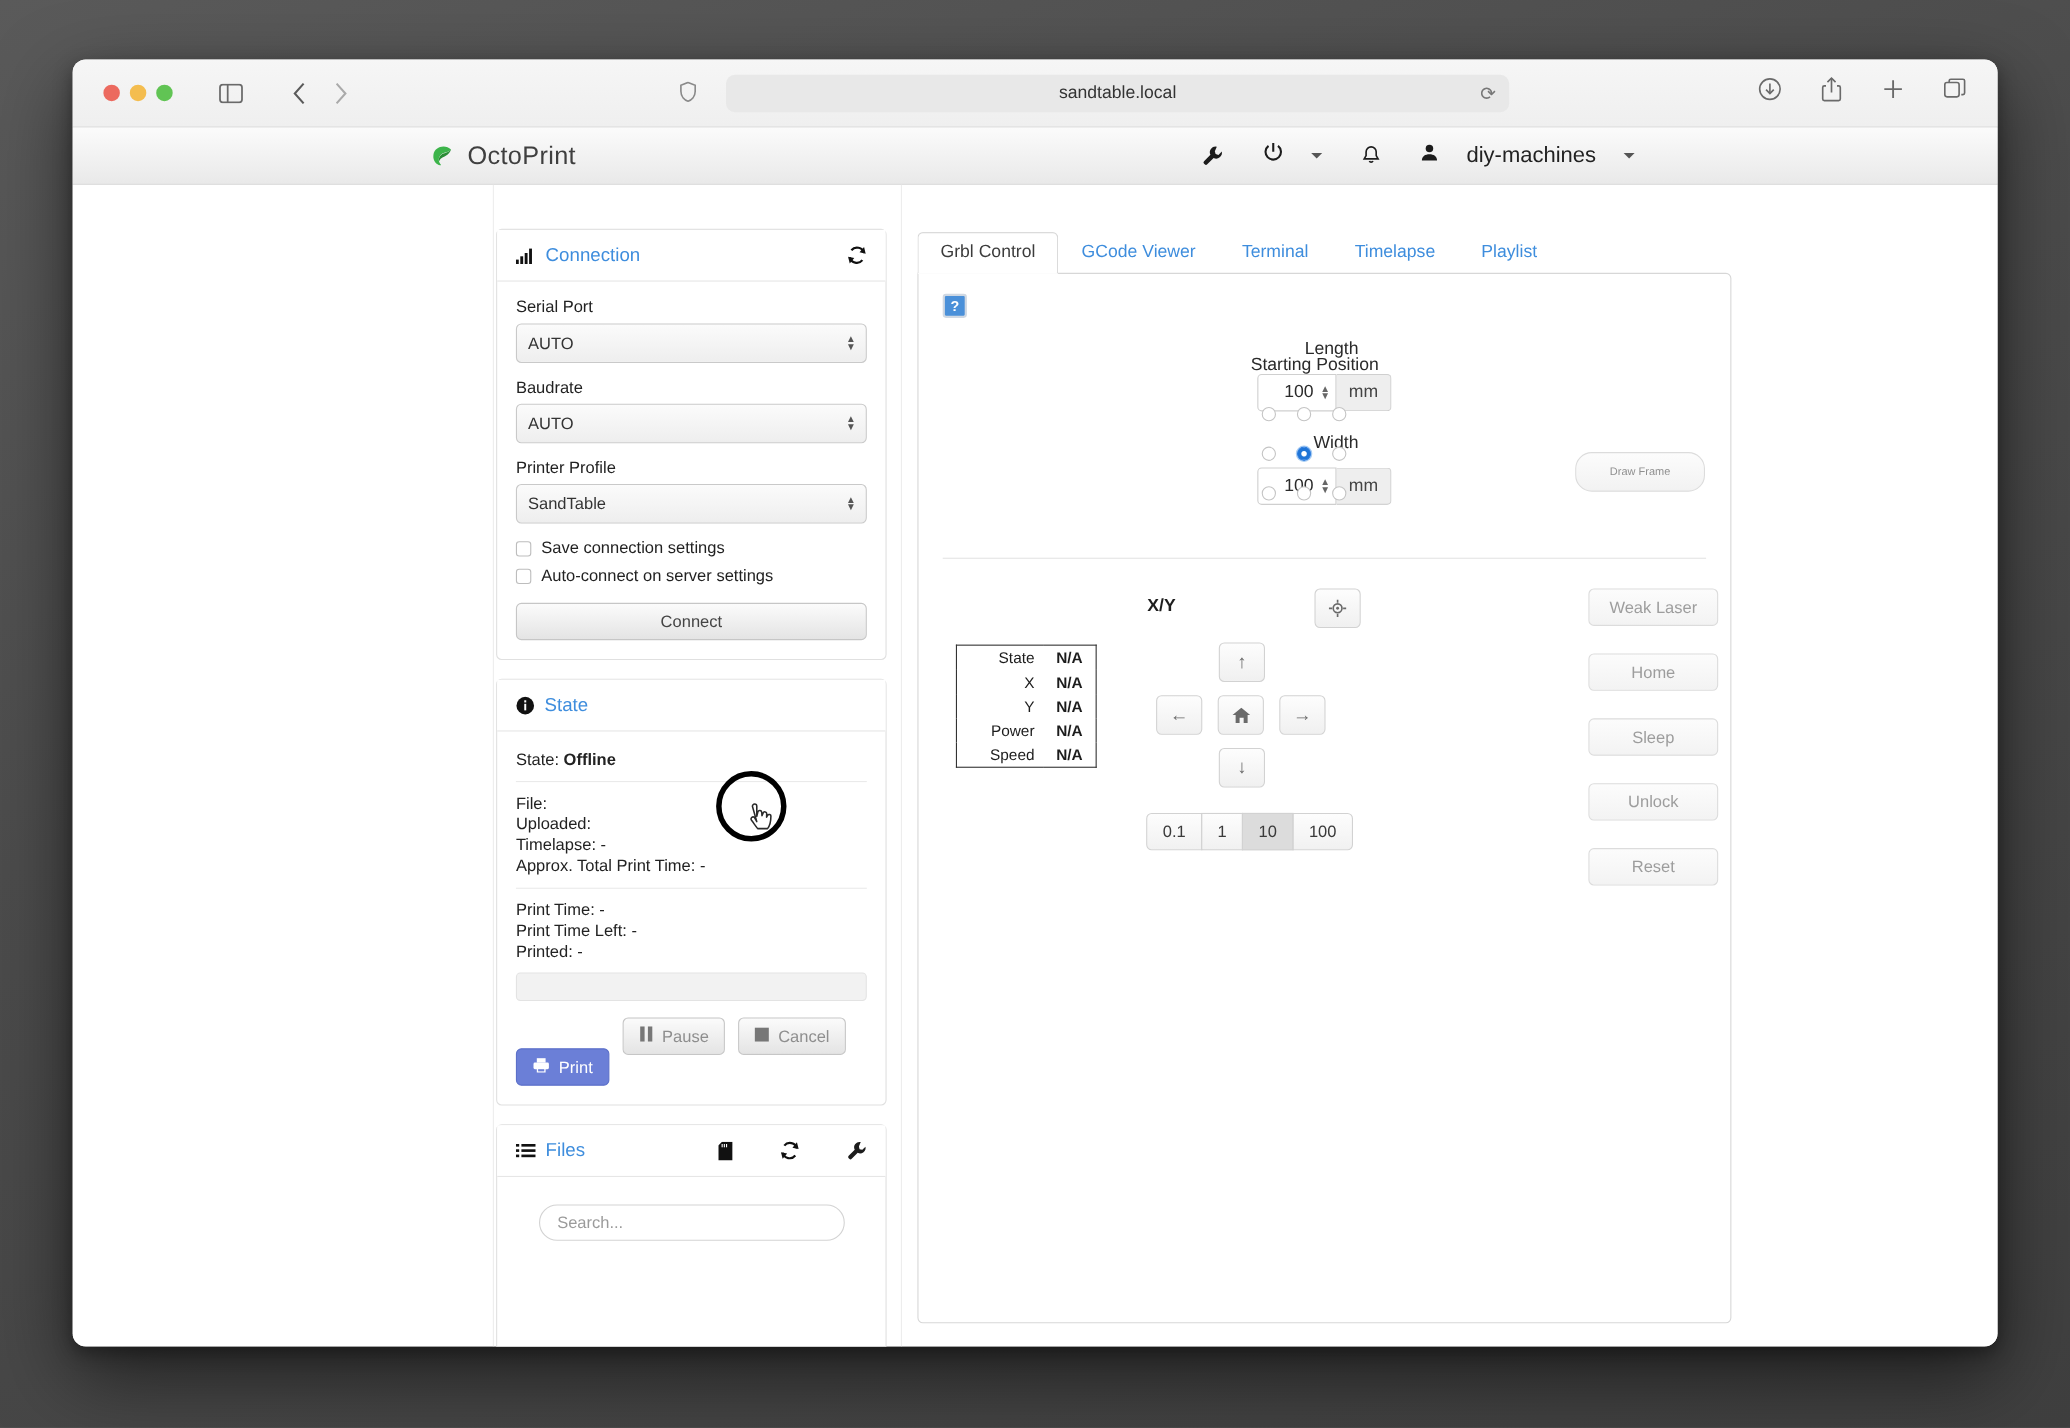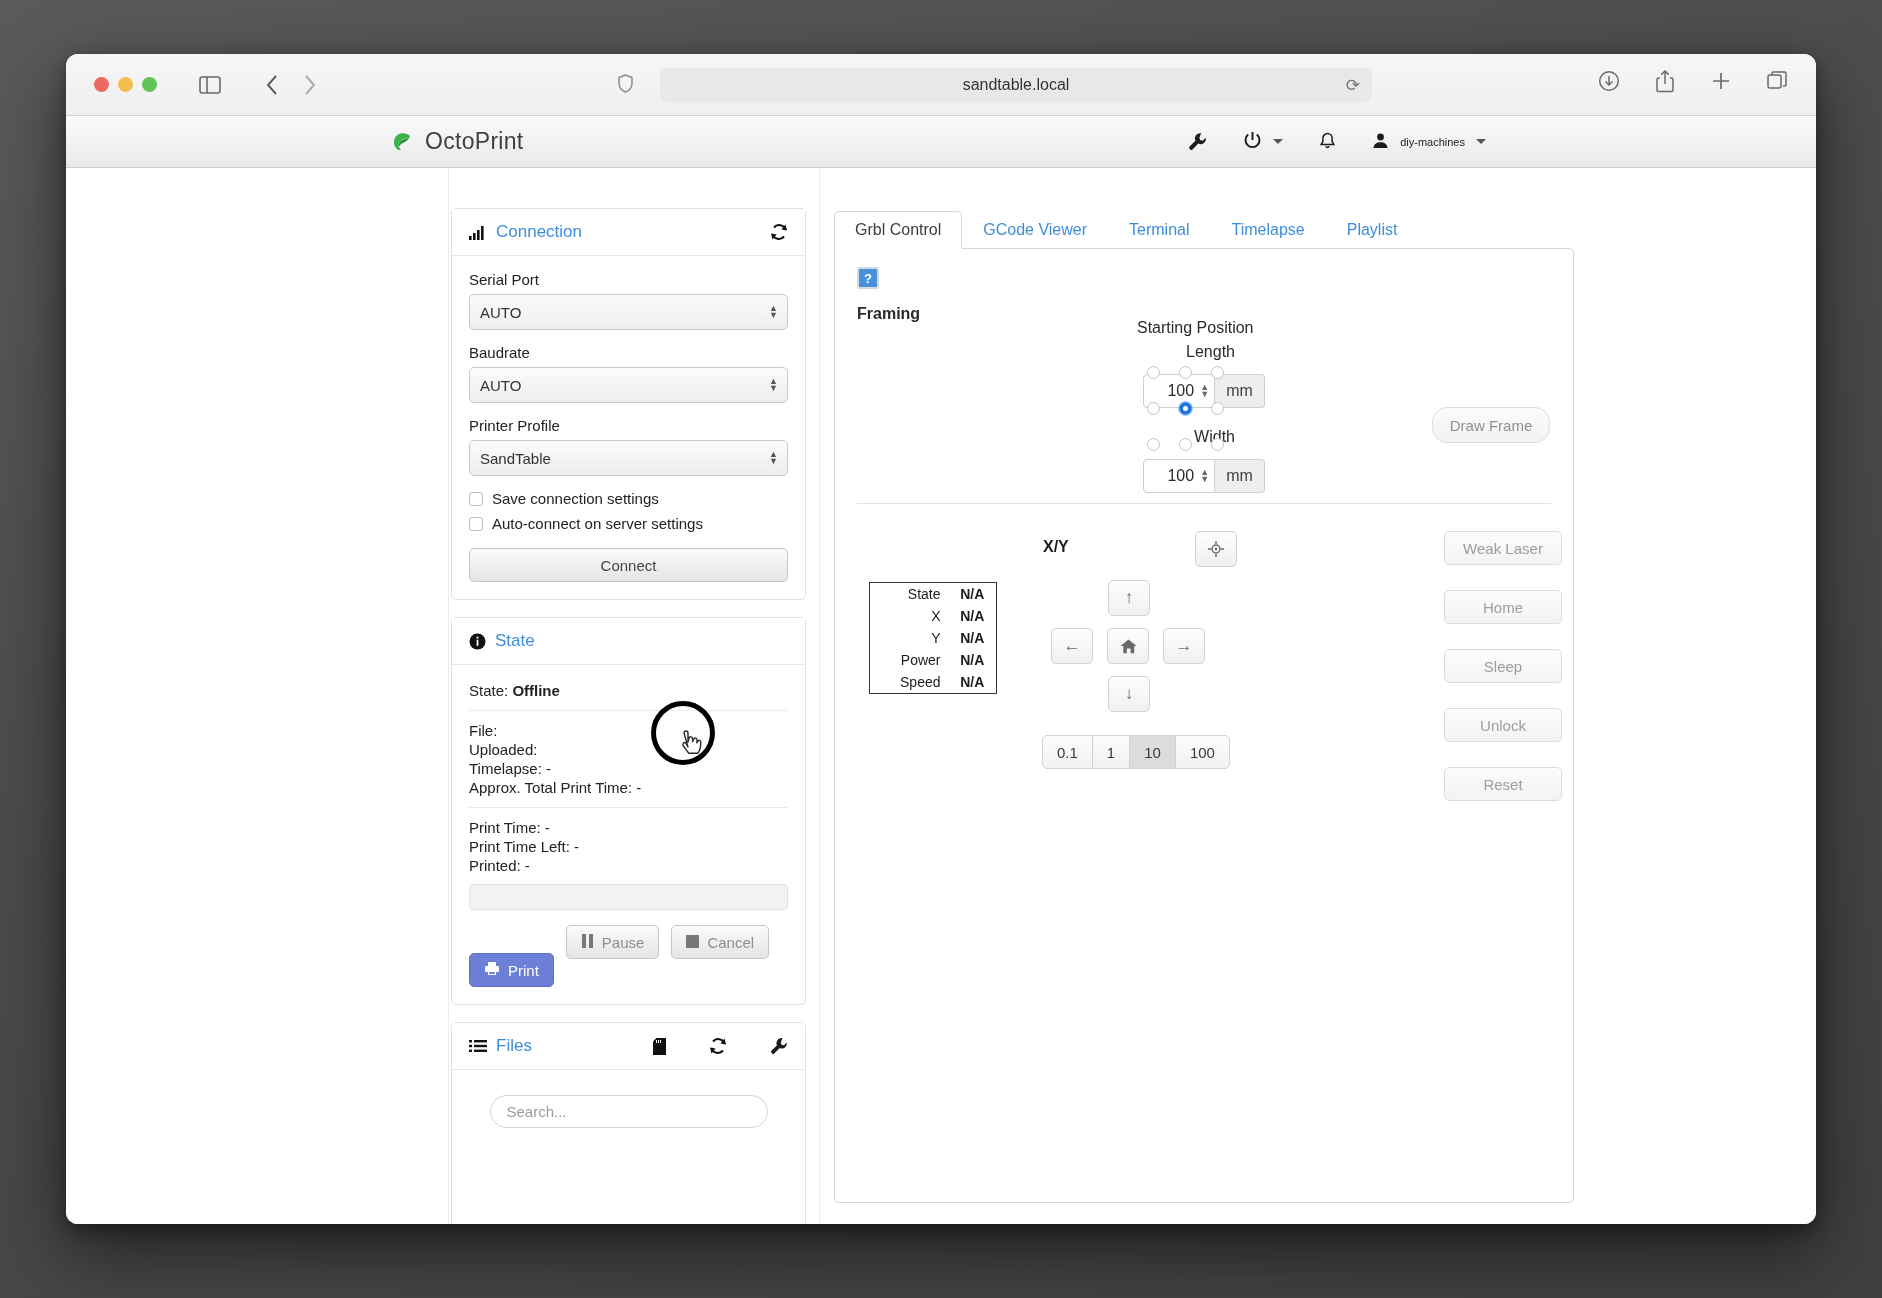--- a/index.html
+++ b/index.html
@@ -54,21 +54,21 @@
 
   
   .op-navbar{
     height:52px; background:linear-gradient(#fbfbfb,#e9e9e9);
     border-bottom:1px solid #cfcfcf;
     display:flex; align-items:center; position:relative;text-align:center;
   }
   .op-brand{ display:flex; align-items:center; gap:10px; margin-left:323px;}
   .op-brand-text{ font-size:23px; color:#3f3f3f; letter-spacing:.3px;}
   .op-nav-right{ position:absolute; right:330px; display:flex; align-items:center; gap:36px;}
-  .op-nav-item{ display:flex; align-items:center; gap:11px; color:#222; font-size:11px;}
+  .op-nav-item{ display:flex; align-items:center; gap:25px; color:#222; font-size:20px;}
   .caret{ width:0;height:0;border-left:5px solid transparent;border-right:5px solid transparent;border-top:5px solid #555;}
 
   
   .op-body{ position:relative; height:1056px; background:#fff;padding-left:11px; }
 
   .left-col{ position:absolute; left:385px; top:40px; width:355px; }
   .right-col{ position:absolute; left:768px; top:40px; width:740px;}
 
   .panel{
     background:#fff; border:1px solid #e0e0e0; border-radius:5px;
@@ -183,21 +183,21 @@
     width:118px;height:34px;border:1px solid #dcdcdc;border-radius:5px;
     background:linear-gradient(#fcfcfc,#f3f3f3);
     display:flex;align-items:center;justify-content:center;
     font-size:15px;color:#9d9d9d;margin-left:12px;
   }
   .drawframe{
     position:absolute; left:575px; top:102px; width:118px;height:36px;
     border:1px solid #dcdcdc;border-radius:15px;
     background:linear-gradient(#fcfcfc,#f2f2f2);
     display:flex;align-items:center;justify-content:center;
-    font-size:15px;color:#8f8f8f;
+    font-size:10px;color:#8f8f8f;
   }
 
   
   .colsep{ position:absolute; top:0; bottom:0; width:1px; background:#ededed; }
 
   
   .click-ring{
     position:absolute; left:585px; top:533px; width:64px; height:64px;
     border:5px solid #000; border-radius:50%; pointer-events:none;
   }
@@ -497,21 +497,20 @@
         <div class="tab">GCode Viewer</div>
         <div class="tab">Terminal</div>
         <div class="tab">Timelapse</div>
         <div class="tab">Playlist</div>
       </div>
 
       <div class="tab-panel">
         <div class="help-btn">?</div>
 
         <div style="position:relative; height:170px; margin-top:16px;">
-          <div class="sec-title">Framing</div>
 
           <div class="framing-row">
             <div class="framing-label">Length</div>
             <div class="num-wrap">
               <div class="num-input">
                 <span>100</span>
                 <span class="spin">
                     <span>▲</span>
                     <span>▼</span>
                   </span>

